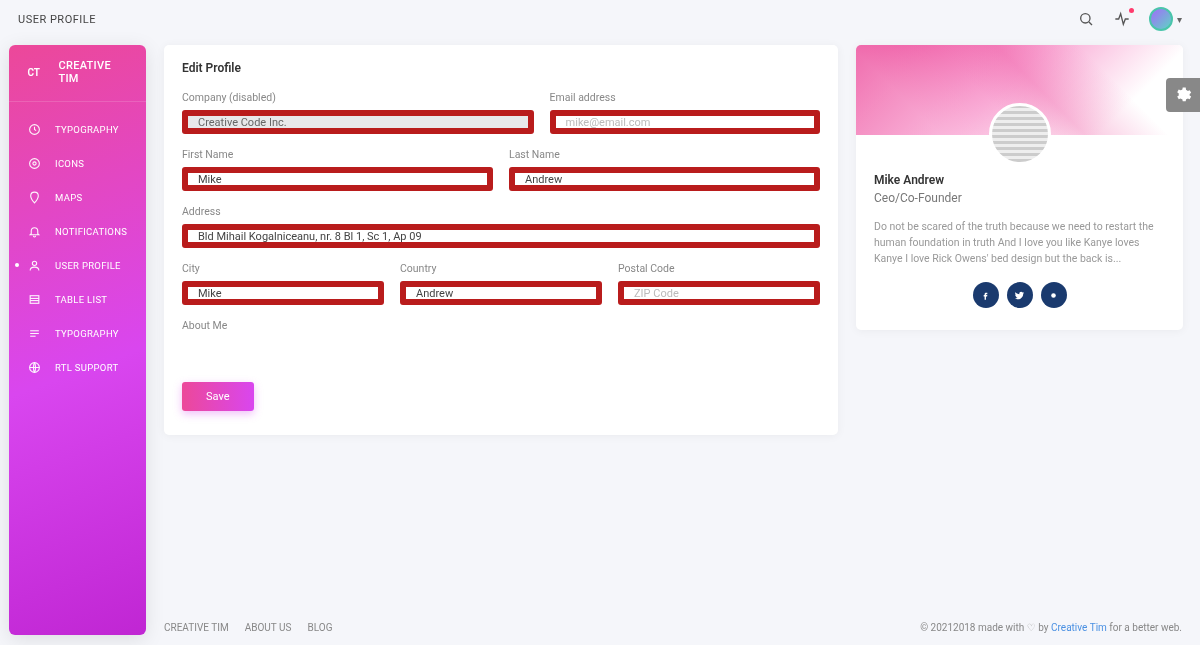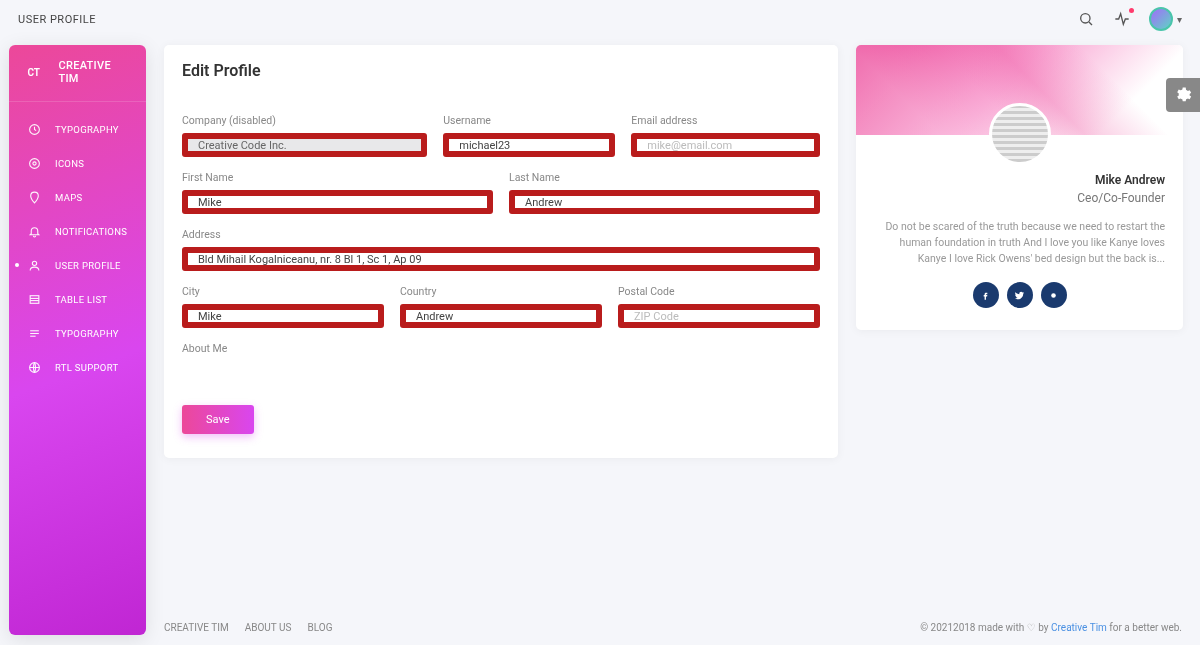--- a/index.html
+++ b/index.html
@@ -18,35 +18,35 @@
 .brand{display:flex;align-items:center;gap:14px;padding:0 14px 16px;border-bottom:1px solid rgba(255,255,255,.15);margin-bottom:10px}
 .brand-badge{width:22px;height:22px;display:flex;align-items:center;justify-content:center;font-size:10px;font-weight:600}
 .brand-name{font-size:11px;font-weight:500;letter-spacing:.3px}
 .nav{list-style:none}
 .nav li{display:flex;align-items:center;gap:14px;padding:10px 18px;font-size:9.5px;letter-spacing:.3px;cursor:pointer;position:relative}
 .nav li.active::before{content:"";position:absolute;left:6px;width:4px;height:4px;border-radius:50%;background:#fff}
 .nav .nav-icon{width:14px;height:14px;display:flex;align-items:center;justify-content:center;opacity:.95}
 
 .main{position:absolute;left:164px;top:45px;width:674px}
 .card{background:#fff;border-radius:5px;box-shadow:0 1px 10px rgba(0,0,0,.05);padding:16px 18px 24px}
-.card-title{font-size:16px;font-weight:600;color:#333;margin-bottom:34px}
+.card-title{font-size:12px;font-weight:600;color:#333;margin-bottom:16px}
 .row{display:flex;gap:16px;margin-bottom:14px}
 .field{flex:1;display:flex;flex-direction:column}
 .label{font-size:10.5px;color:#888;margin-bottom:6px}
 .input{height:24px;border:6px solid #b91c1c;border-radius:3px;padding:0 10px;font-size:11px;color:#444;background:#fff}
 .input:disabled{background:#e8e8ea;color:#666}
 .input::placeholder{color:#bbb}
 .textarea{border:none;border-bottom:1px solid #ddd;padding:8px 10px 30px;font-size:11px;resize:none;width:60%;outline:none}
 .save-btn{margin-top:30px;background:linear-gradient(90deg,#ec4899,#d946ef);color:#fff;border:none;border-radius:3px;padding:8px 24px;font-size:11px;cursor:pointer;box-shadow:0 3px 8px rgba(212,70,239,.35)}
 
 .profile-card{position:absolute;left:856px;top:45px;width:327px;background:#fff;border-radius:5px;box-shadow:0 1px 10px rgba(0,0,0,.05);overflow:hidden;padding-bottom:22px}
 .profile-bg{height:90px;background:linear-gradient(135deg,#ec4899 0%,#f9a8d4 45%,#fff 80%);position:relative}
 .profile-bg::after{content:"";position:absolute;inset:0;background:linear-gradient(45deg,rgba(255,255,255,.2) 20%,transparent 40%,rgba(236,72,153,.3) 55%,transparent 75%)}
 .profile-avatar{width:62px;height:62px;border-radius:50%;background:repeating-linear-gradient(0deg,#ccc 0 3px,#eee 3px 6px);border:3px solid #fff;position:absolute;left:50%;top:58px;transform:translateX(-50%);z-index:2}
-.profile-body{padding:38px 18px 0;text-align:right}
+.profile-body{padding:38px 18px 0;text-align:left}
 .profile-name{font-size:12px;font-weight:600;color:#333;margin-bottom:4px}
 .profile-role{font-size:12px;color:#777;margin-bottom:14px}
 .profile-desc{font-size:10.5px;color:#999;line-height:1.5;margin-bottom:16px}
 .social{display:flex;justify-content:center;gap:8px}
 .social-btn{width:26px;height:26px;border-radius:50%;background:#1a3a6e;color:#fff;display:flex;align-items:center;justify-content:center;font-size:11px;cursor:pointer}
 
 .settings-fab{position:absolute;right:0;top:78px;width:34px;height:34px;background:#888;border-radius:4px 0 0 4px;display:flex;align-items:center;justify-content:center;color:#fff;cursor:pointer;z-index:5}
 
 .footer{position:absolute;left:164px;bottom:12px;width:1018px;display:flex;justify-content:space-between;align-items:center;font-size:10px;color:#888}
 .footer-links{display:flex;gap:16px}
@@ -162,24 +162,20 @@
 </aside>
 
 <main class="main">
   <div class="card">
     <div class="card-title">Edit Profile</div>
 
     <div class="row">
       <div class="field" style="flex:1.3">
         <span class="label">Company (disabled)</span>
         <input class="input" disabled="" value="Creative Code Inc." style="">
-      </div>
-      <div class="field" style="flex:0.8">
-        <span class="label">Username</span>
-        <input class="input" value="michael23" style="">
       </div>
       <div class="field">
         <span class="label">Email address</span>
         <input class="input" placeholder="mike@email.com" style="">
       </div>
     </div>
 
     <div class="row">
       <div class="field">
         <span class="label">First Name</span>

